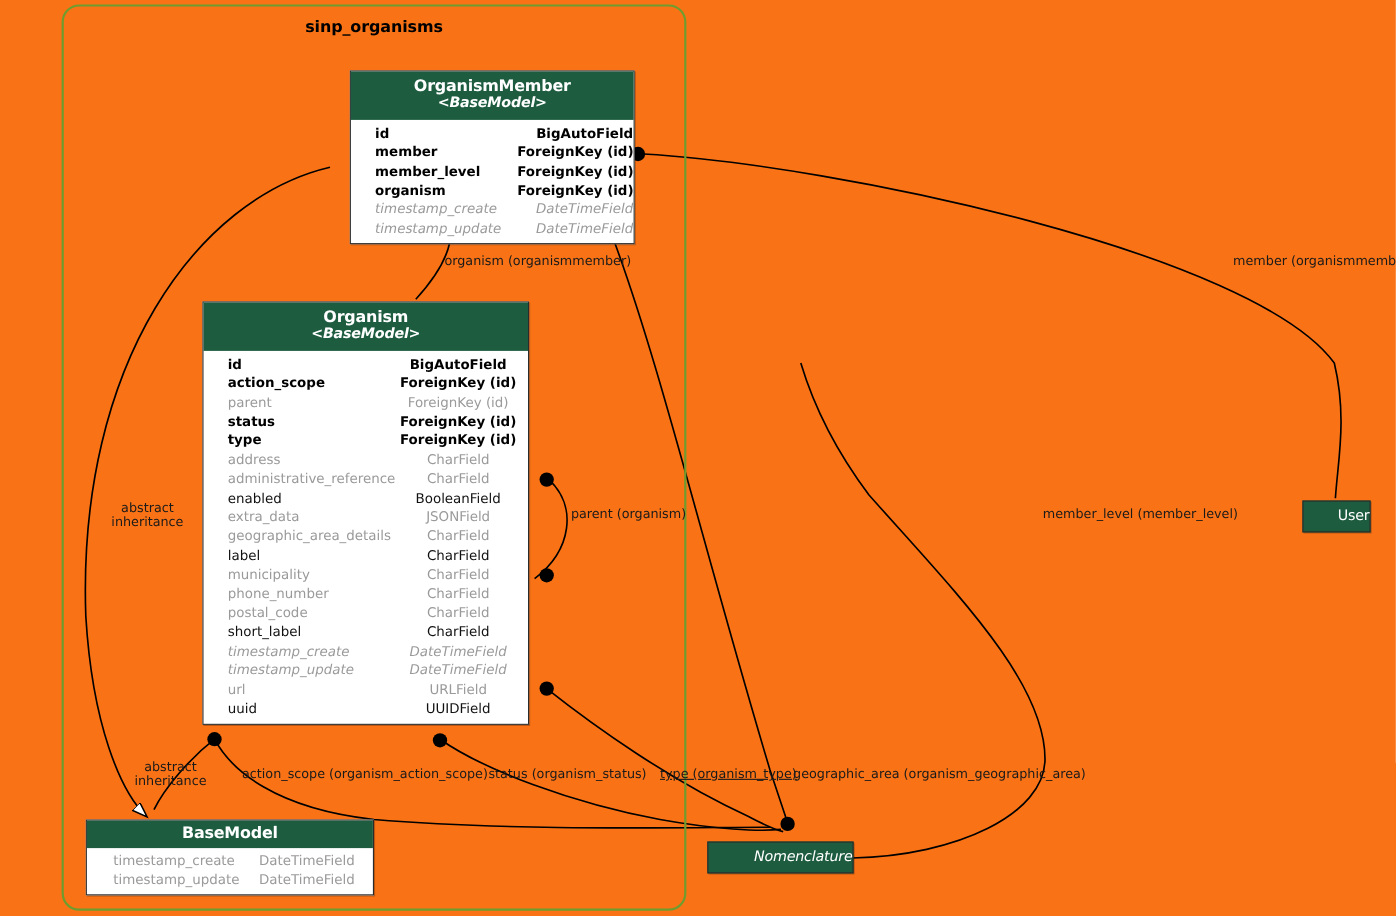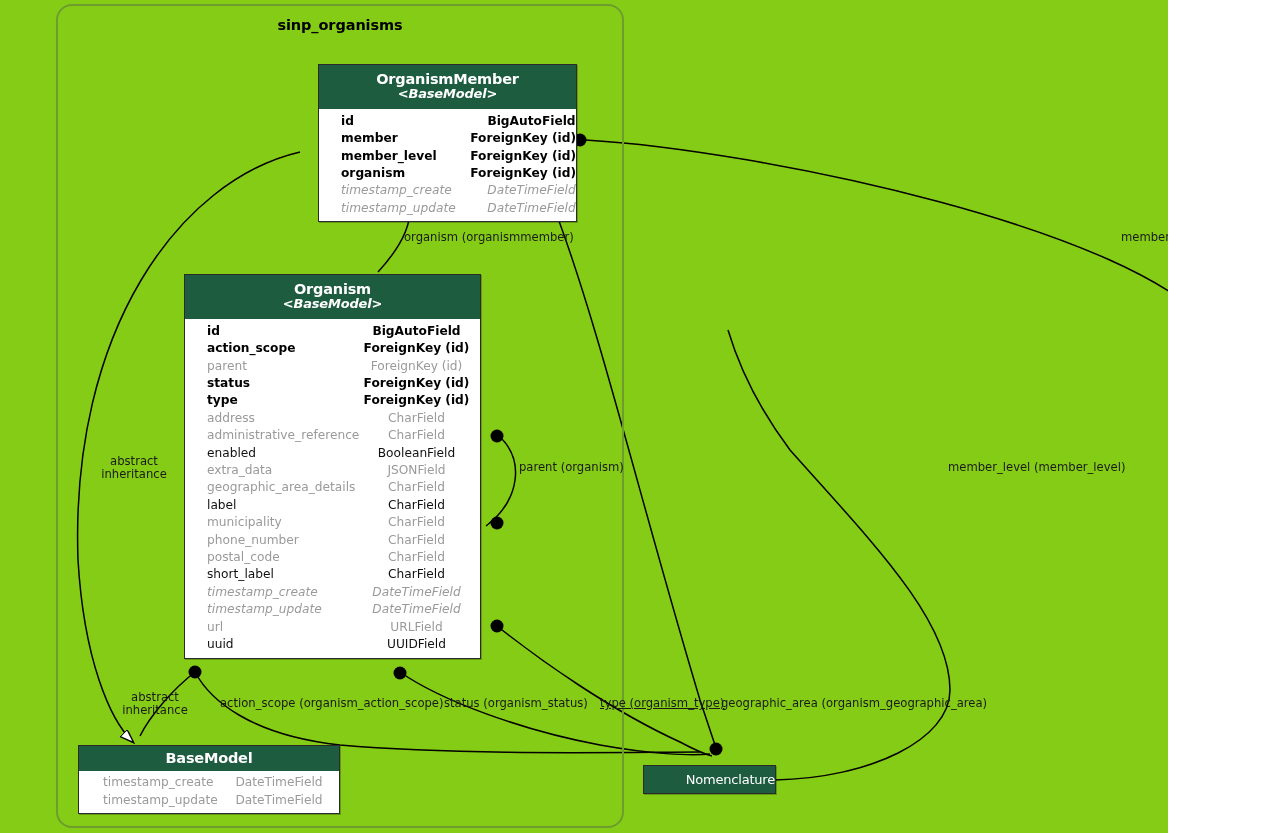--- a/index.html
+++ b/index.html
@@ -5,23 +5,23 @@
   html, body {
     margin: 0;
     padding: 0;
     background: #ffffff;
   }
   body {
     font-family: "DejaVu Sans", "Liberation Sans", sans-serif;
   }
   #canvas {
     position: relative;
-    width: 1168px;
+    width: 1269px;
     height: 833px;
-    background: #84cc16;
+    background: #f97316;
     overflow: hidden;
   }
   #edge-layer {
     position: absolute;
     left: 0;
     top: 0;
     width: 1269px;
     height: 833px;
     pointer-events: none;
   }
@@ -327,21 +327,21 @@
         <span class="field-name">timestamp_update</span>
         <span class="field-type">DateTimeField</span>
       </div>
     </div>
   </div>
 
   <div class="simple-node" style="left:1184px; top:455px; width:62px; height:29px;">
     <span>User</span>
   </div>
 
-  <div class="simple-node" style="left:643px; top:765px; width:133px; height:29px;">
+  <div class="simple-node" style="left:643px; top:765px; width:133px; height:29px;font-style:italic;">
     <span>Nomenclature</span>
   </div>
 
   <div class="edge-label" style="left:404px; top:231px;">organism (organismmember)</div>
 
   <div class="edge-label" style="left:1121px; top:231px;">member (organismmember)</div>
 
   <div class="edge-label" style="left:948px; top:461px;">member_level (member_level)</div>
 
   <div class="edge-label" style="left:519px; top:461px;">parent (organism)</div>

